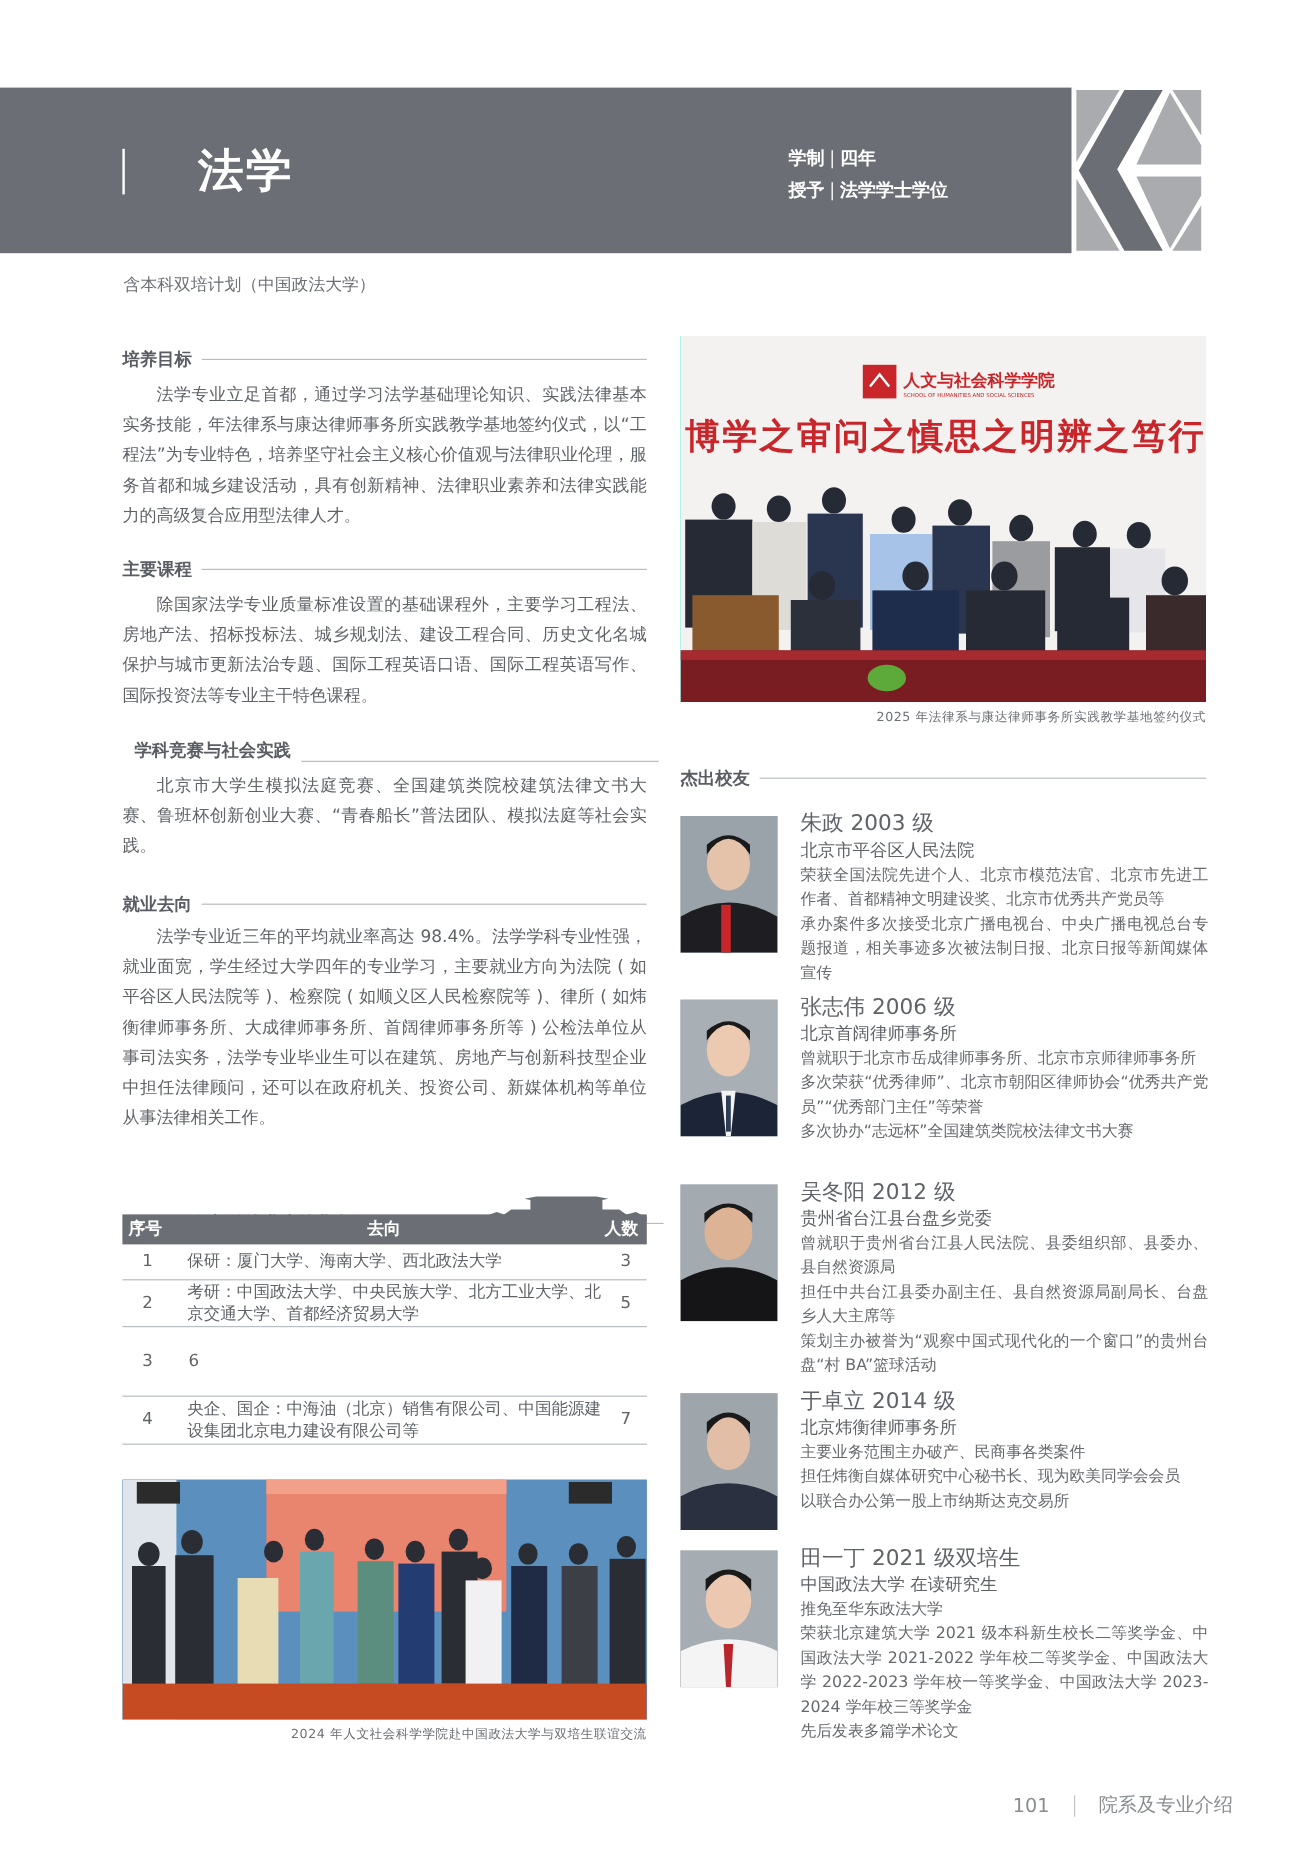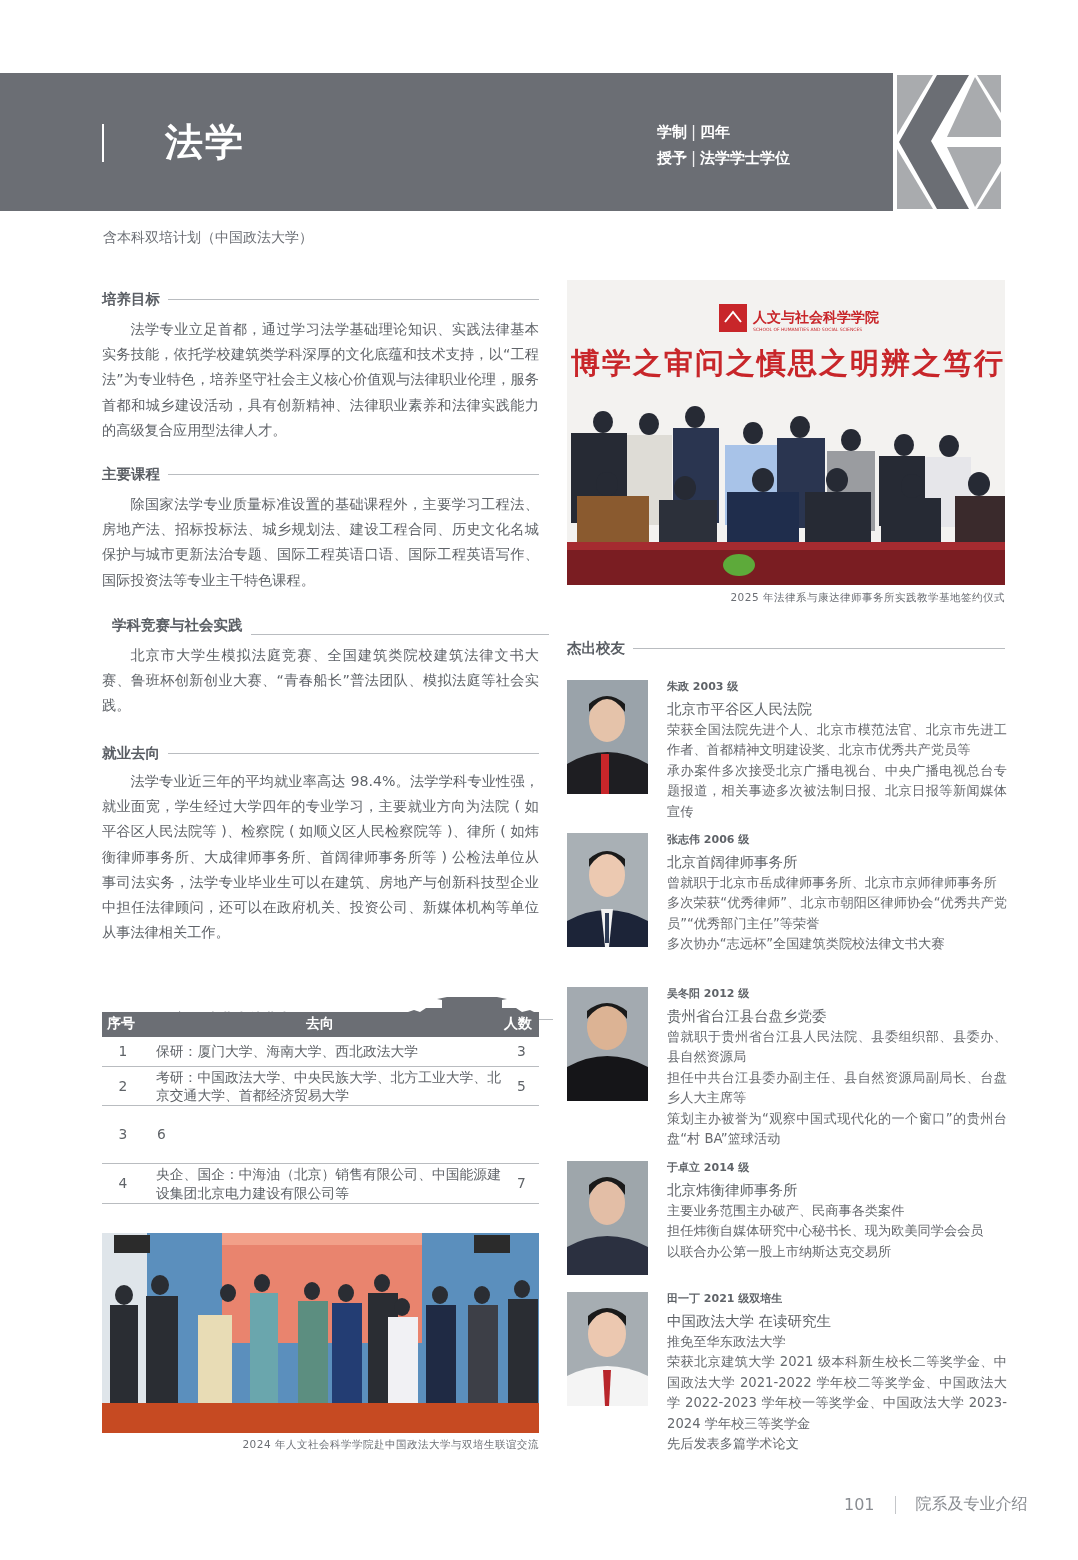--- a/index.html
+++ b/index.html
@@ -29,21 +29,21 @@
   .trow .c-dest { width: 360px; padding-left: 12px; padding-top: 2px; padding-bottom: 2px; }
   .trow .c-cnt { width: 35px; text-align: center; }
 
   .photo { position: absolute; overflow: hidden; }
   .caption { position: absolute; font-size: 10.5px; color: #6b6e74; text-align: right; letter-spacing: 0.5px; }
 
   .alumni-list { position: absolute; left: 567px; top: 680px; width: 440px; }
   .alum { position: absolute; left: 0; width: 440px; }
   .alum .portrait { position: absolute; left: 0; top: 0; width: 81px; height: 114px; background: #9aa3aa; overflow: hidden; }
   .alum .txt { position: absolute; left: 100px; top: -4px; width: 340px; }
-  .alum .name { font-size: 11px; color: #5f6368; line-height: 22px; font-weight: bold; }
+  .alum .name { font-size: 18px; color: #5f6368; line-height: 22px; }
   .alum .org { font-size: 14.5px; color: #5f6368; line-height: 22px; }
   .alum .desc { font-size: 13.2px; color: #66696e; line-height: 20.4px; text-align: justify; }
 
   .footer { position: absolute; top: 1494px; left: 844px; font-size: 16px; color: #8a8d92; display: flex; align-items: center; }
   .footer .vline { width: 1px; height: 18px; background: #c4c6c9; margin: 0 20px; }
 </style>
 </head>
 <body>
 
 <div class="banner"></div>
@@ -63,21 +63,21 @@
   <polygon points="84,2 108,2 108,40" fill="#a9abae"></polygon>
   <polygon points="108,98 108,136 84,136" fill="#a9abae"></polygon>
 </svg>
 
 <div class="subtitle">含本科双培计划（中国政法大学）</div>
 
 <div class="section-head" style="left:102px; top:290px; width:437px;">
   <span>培养目标</span>
     <span class="line"></span>
 </div>
-<div class="para" style="left:102px; top:317px; width:437px;">法学专业立足首都，通过学习法学基础理论知识、实践法律基本实务技能，依托学校建筑类学科深厚的文化底蕴和技术支持，以“工程法”为专业特色，培养坚守社会主义核心价值观与法律职业伦理，服务首都和城乡建设活动，具有创新精神、法律职业素养和法律实践能力的高级复合应用型法律人才。</div>
+<div class="para" style="left:102px; top:317px; width:437px;">法学专业立足首都，通过学习法学基础理论知识、实践法律基本实务技能，年法律系与康达律师事务所实践教学基地签约仪式，以“工程法”为专业特色，培养坚守社会主义核心价值观与法律职业伦理，服务首都和城乡建设活动，具有创新精神、法律职业素养和法律实践能力的高级复合应用型法律人才。</div>
 
 <div class="section-head" style="left:102px; top:465px; width:437px;">
   <span>主要课程</span>
     <span class="line"></span>
 </div>
 <div class="para" style="left:102px; top:492px; width:437px;">除国家法学专业质量标准设置的基础课程外，主要学习工程法、房地产法、招标投标法、城乡规划法、建设工程合同、历史文化名城保护与城市更新法治专题、国际工程英语口语、国际工程英语写作、国际投资法等专业主干特色课程。</div>
 
 <div class="section-head" style="left:112px; top:616px; width:437px;align-items:flex-end;">
   <span>学科竞赛与社会实践</span>
     <span class="line"></span>

